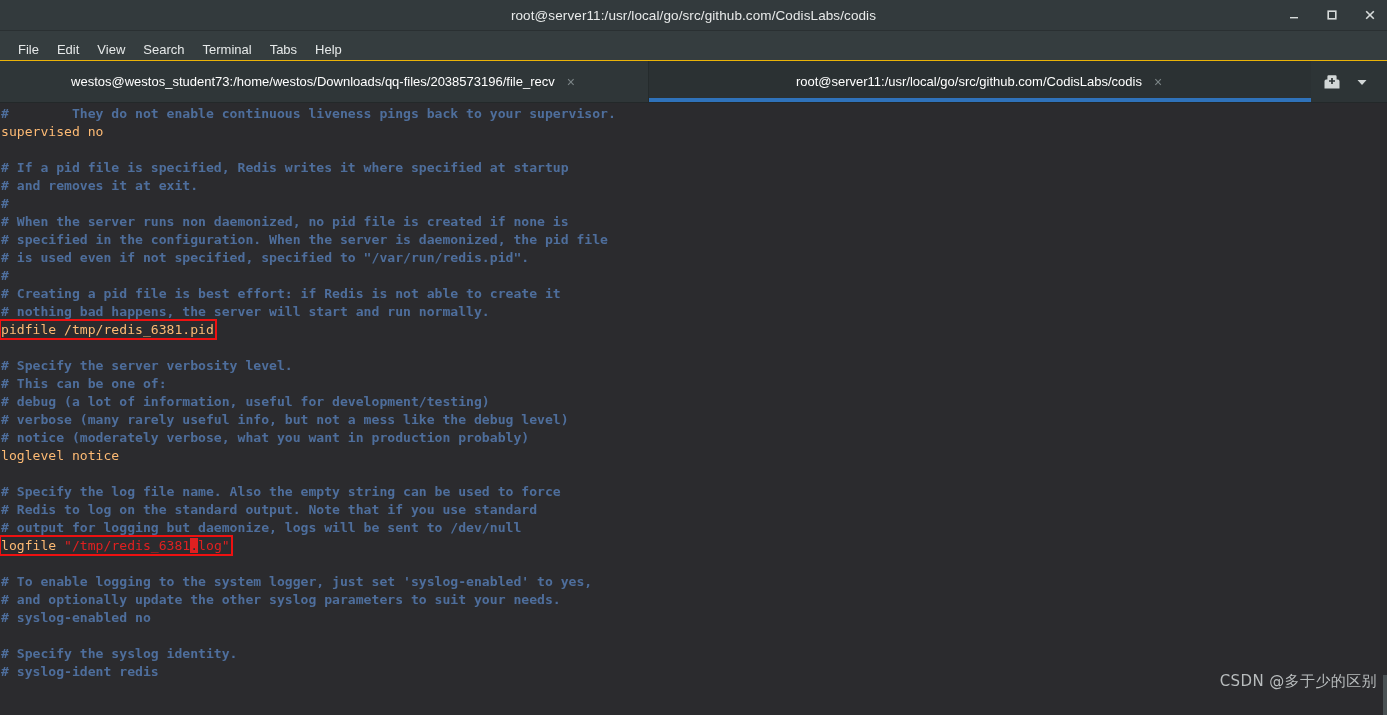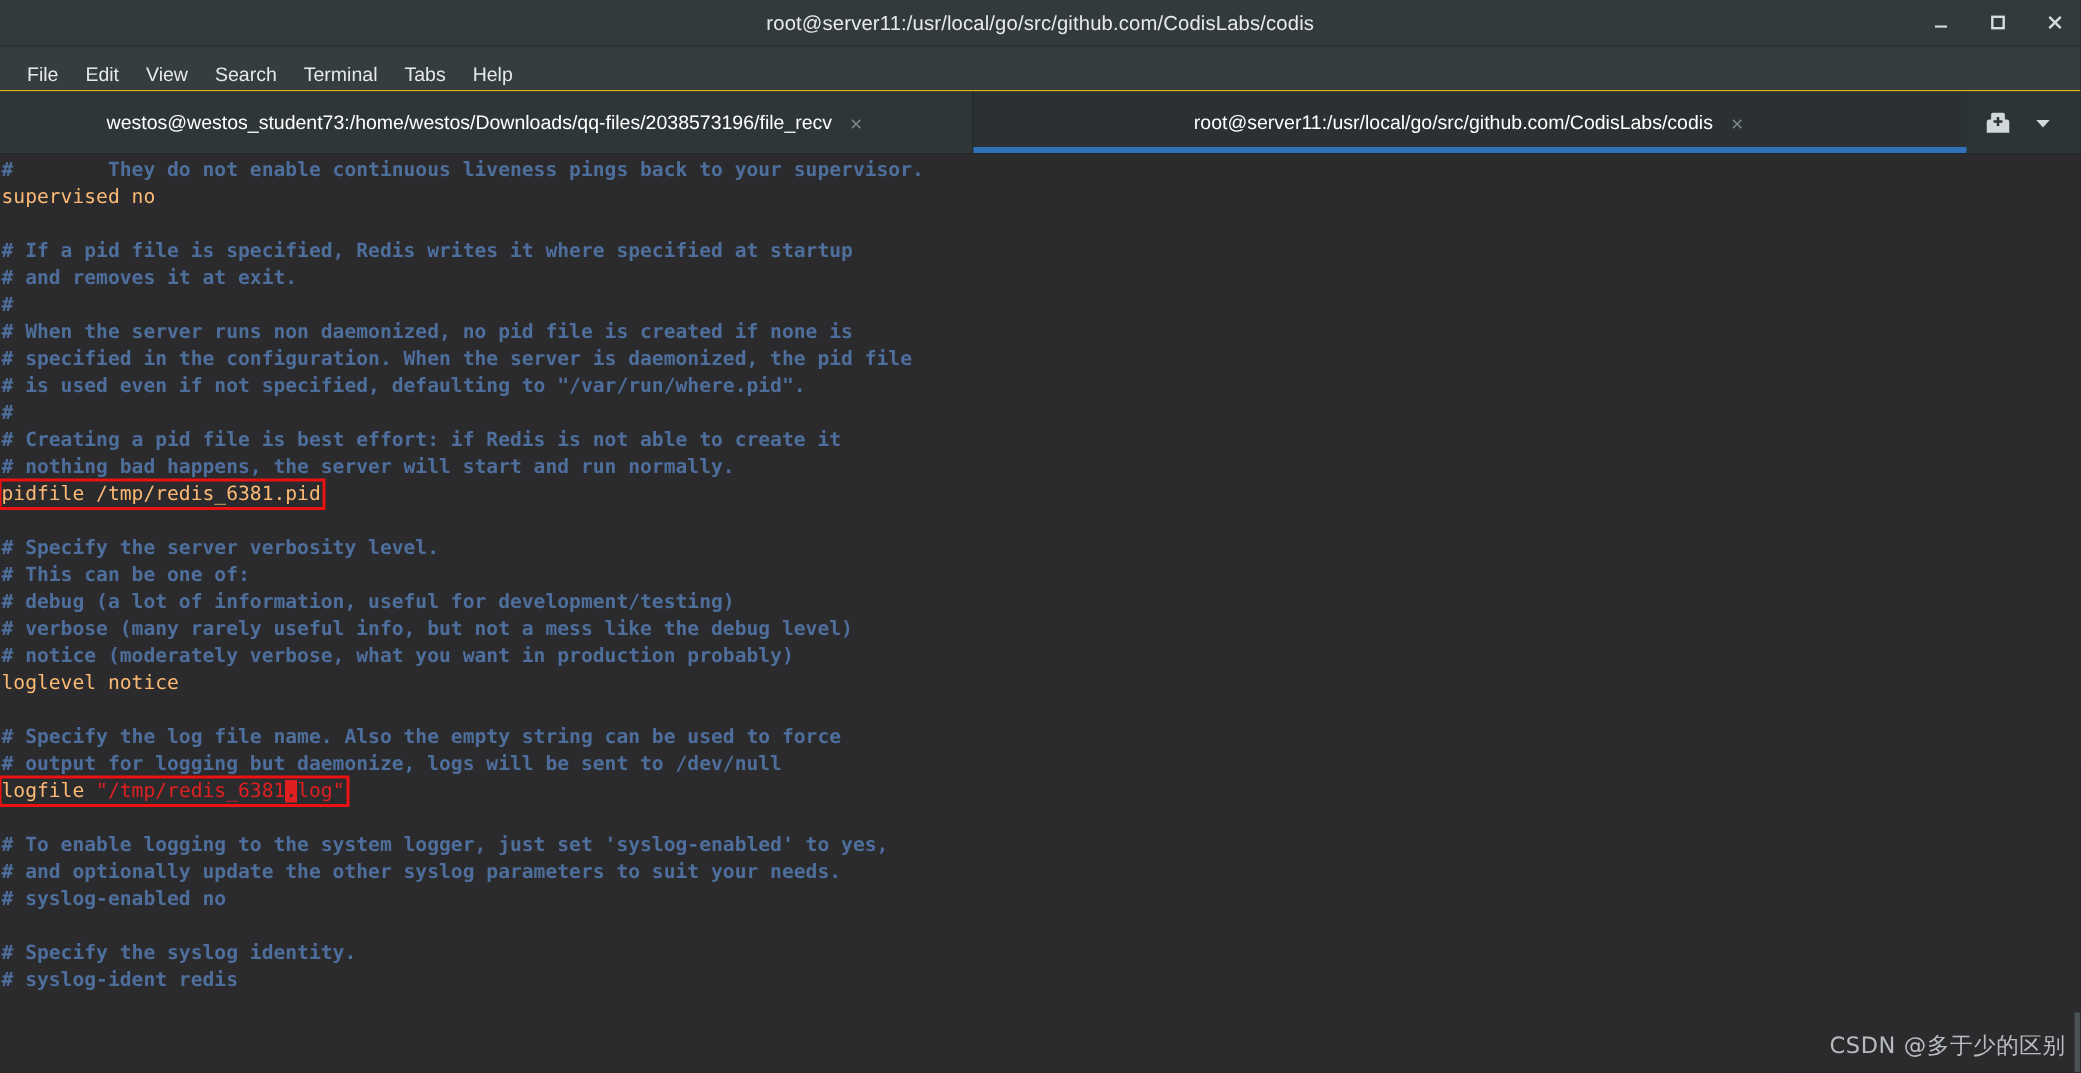--- a/index.html
+++ b/index.html
@@ -88,21 +88,21 @@
   .str{ color:#e02020; }
   .cursor{ background:#e02020; color:#2b2b2e; }
   .boxed{ position:relative; display:inline-block; }
   .boxed::after{
     content:""; position:absolute; left:-2px; top:-2px; right:-3px; bottom:-1px;
     border:2px solid #ee1111; pointer-events:none;
   }
 
   
   .watermark{
-    position:absolute; right:10px; bottom:8px;
+    position:absolute; right:10px; bottom:24px;
     font-family:"DejaVu Sans", sans-serif; font-size:15px;
     color:#b8bcbd; letter-spacing:.4px; white-space:nowrap;
   }
   .scroll-nub{
     position:absolute; right:0; bottom:0; width:4px; height:40px;
     background:#4b5254;
   }
 </style>
 </head>
 <body>
@@ -165,34 +165,35 @@
 <div class="term">
   <div id="term-lines">
       <div class="line"><span class="cmt">#        They do not enable continuous liveness pings back to your supervisor.</span></div>
       <div class="line"><span class="val">supervised no</span></div>
       <div class="line">&nbsp;</div>
       <div class="line"><span class="cmt"># If a pid file is specified, Redis writes it where specified at startup</span></div>
       <div class="line"><span class="cmt"># and removes it at exit.</span></div>
       <div class="line"><span class="cmt">#</span></div>
       <div class="line"><span class="cmt"># When the server runs non daemonized, no pid file is created if none is</span></div>
       <div class="line"><span class="cmt"># specified in the configuration. When the server is daemonized, the pid file</span></div>
-      <div class="line"><span class="cmt"># is used even if not specified, defaulting to "/var/run/where.pid".</span></div>
+      <div class="line"><span class="cmt"># is used even if not specified, specified to "/var/run/redis.pid".</span></div>
       <div class="line"><span class="cmt">#</span></div>
       <div class="line"><span class="cmt"># Creating a pid file is best effort: if Redis is not able to create it</span></div>
       <div class="line"><span class="cmt"># nothing bad happens, the server will start and run normally.</span></div>
       <div class="line"><span class="boxed"><span class="val">pidfile /tmp/redis_6381.pid</span></span></div>
       <div class="line">&nbsp;</div>
       <div class="line"><span class="cmt"># Specify the server verbosity level.</span></div>
       <div class="line"><span class="cmt"># This can be one of:</span></div>
       <div class="line"><span class="cmt"># debug (a lot of information, useful for development/testing)</span></div>
       <div class="line"><span class="cmt"># verbose (many rarely useful info, but not a mess like the debug level)</span></div>
       <div class="line"><span class="cmt"># notice (moderately verbose, what you want in production probably)</span></div>
       <div class="line"><span class="val">loglevel notice</span></div>
       <div class="line">&nbsp;</div>
       <div class="line"><span class="cmt"># Specify the log file name. Also the empty string can be used to force</span></div>
+      <div class="line"><span class="cmt"># Redis to log on the standard output. Note that if you use standard</span></div>
       <div class="line"><span class="cmt"># output for logging but daemonize, logs will be sent to /dev/null</span></div>
       <div class="line"><span class="boxed"><span><span class="val">logfile </span><span class="str">"/tmp/redis_6381</span><span class="cursor">.</span><span class="str">log"</span></span></span></div>
       <div class="line">&nbsp;</div>
       <div class="line"><span class="cmt"># To enable logging to the system logger, just set 'syslog-enabled' to yes,</span></div>
       <div class="line"><span class="cmt"># and optionally update the other syslog parameters to suit your needs.</span></div>
       <div class="line"><span class="cmt"># syslog-enabled no</span></div>
       <div class="line">&nbsp;</div>
       <div class="line"><span class="cmt"># Specify the syslog identity.</span></div>
       <div class="line"><span class="cmt"># syslog-ident redis</span></div>
     </div>

